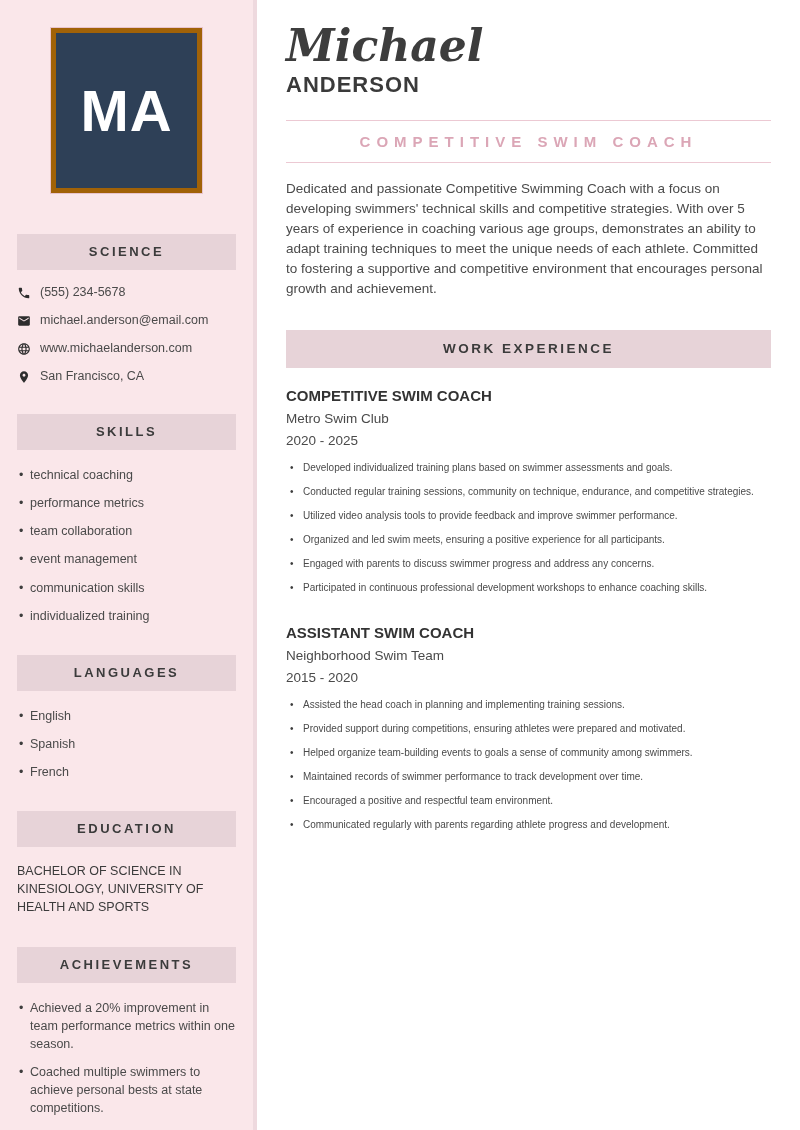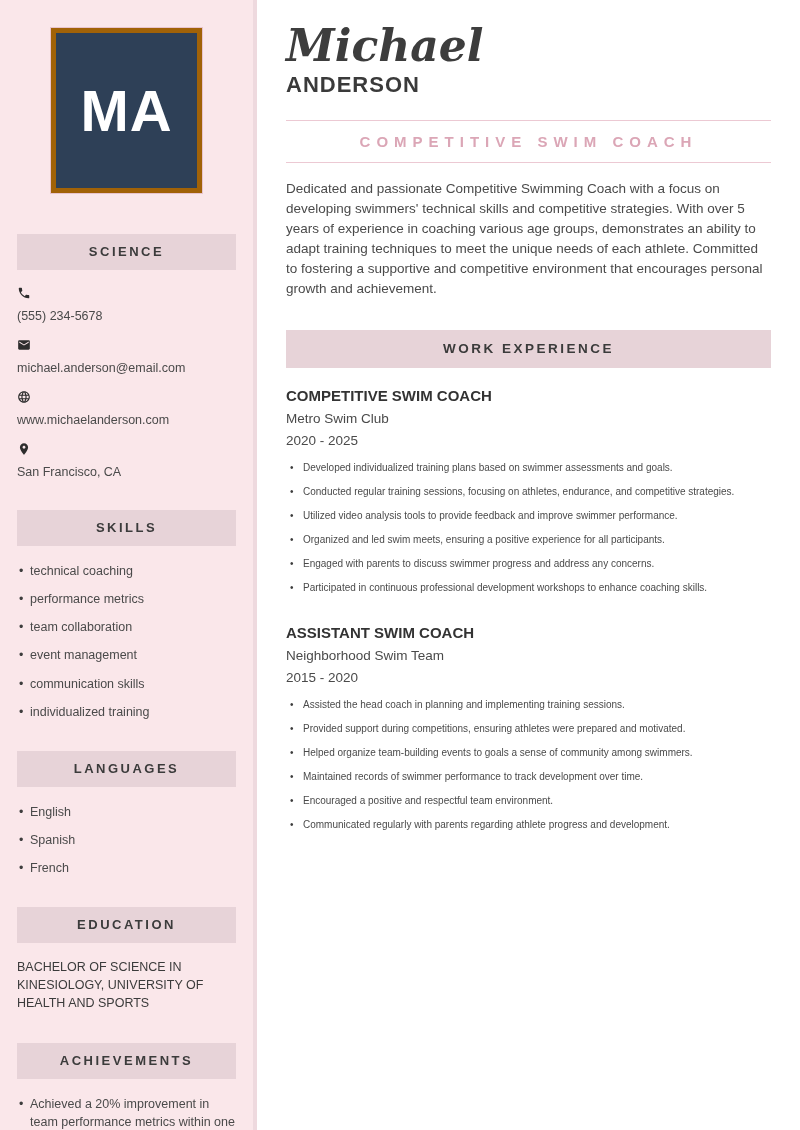--- a/index.html
+++ b/index.html
@@ -34,21 +34,21 @@
     font-size:58px;font-weight:bold;letter-spacing:1px;
   }
   .side-section{margin-top:30px;}
   .side-section.first{margin-top:40px;}
   .side-band{
     background:var(--band-bg);margin:0 17px;height:36px;line-height:36px;
     text-align:center;font-weight:bold;font-size:13px;letter-spacing:2.5px;
     color:var(--text-dark);
   }
   .contact-list{margin:15px 17px 0;padding:0;list-style:none;}
-  .contact-item{display:flex;align-items:flex-start;gap:9px;margin-bottom:13px;flex-direction:column;}
+  .contact-item{display:flex;align-items:flex-start;gap:9px;margin-bottom:13px;}
   .contact-item .cicon{width:14px;height:14px;flex-shrink:0;margin-top:1px;}
   .contact-item .cicon svg{width:14px;height:14px;fill:#2d2d2d;display:block;}
   .contact-item .ctext{font-size:12.5px;color:var(--text-body);line-height:15px;}
   .side-list{margin:16px 17px 0;padding:0;list-style:none;}
   .side-list li{
     position:relative;padding-left:13px;margin-bottom:10px;
     font-size:12.5px;line-height:1.45;color:var(--text-body);
   }
   .side-list li::before{content:"•";position:absolute;left:2px;color:#3d3d3d;}
   .edu-text{
@@ -188,21 +188,21 @@
     <p class="summary">Dedicated and passionate Competitive Swimming Coach with a focus on developing swimmers' technical skills and competitive strategies. With over 5 years of experience in coaching various age groups, demonstrates an ability to adapt training techniques to meet the unique needs of each athlete. Committed to fostering a supportive and competitive environment that encourages personal growth and achievement.</p>
 
     <div class="main-band">WORK EXPERIENCE</div>
 
     <article class="job">
       <h3 class="job-role">COMPETITIVE SWIM COACH</h3>
       <div class="job-company">Metro Swim Club</div>
       <div class="job-dates">2020 - 2025</div>
       <ul class="job-bullets">
         <li>Developed individualized training plans based on swimmer assessments and goals.</li>
-        <li>Conducted regular training sessions, focusing on athletes, endurance, and competitive strategies.</li>
+        <li>Conducted regular training sessions, community on technique, endurance, and competitive strategies.</li>
         <li>Utilized video analysis tools to provide feedback and improve swimmer performance.</li>
         <li>Organized and led swim meets, ensuring a positive experience for all participants.</li>
         <li>Engaged with parents to discuss swimmer progress and address any concerns.</li>
         <li>Participated in continuous professional development workshops to enhance coaching skills.</li>
       </ul>
     </article>
 
     <article class="job">
       <h3 class="job-role">ASSISTANT SWIM COACH</h3>
       <div class="job-company">Neighborhood Swim Team</div>

